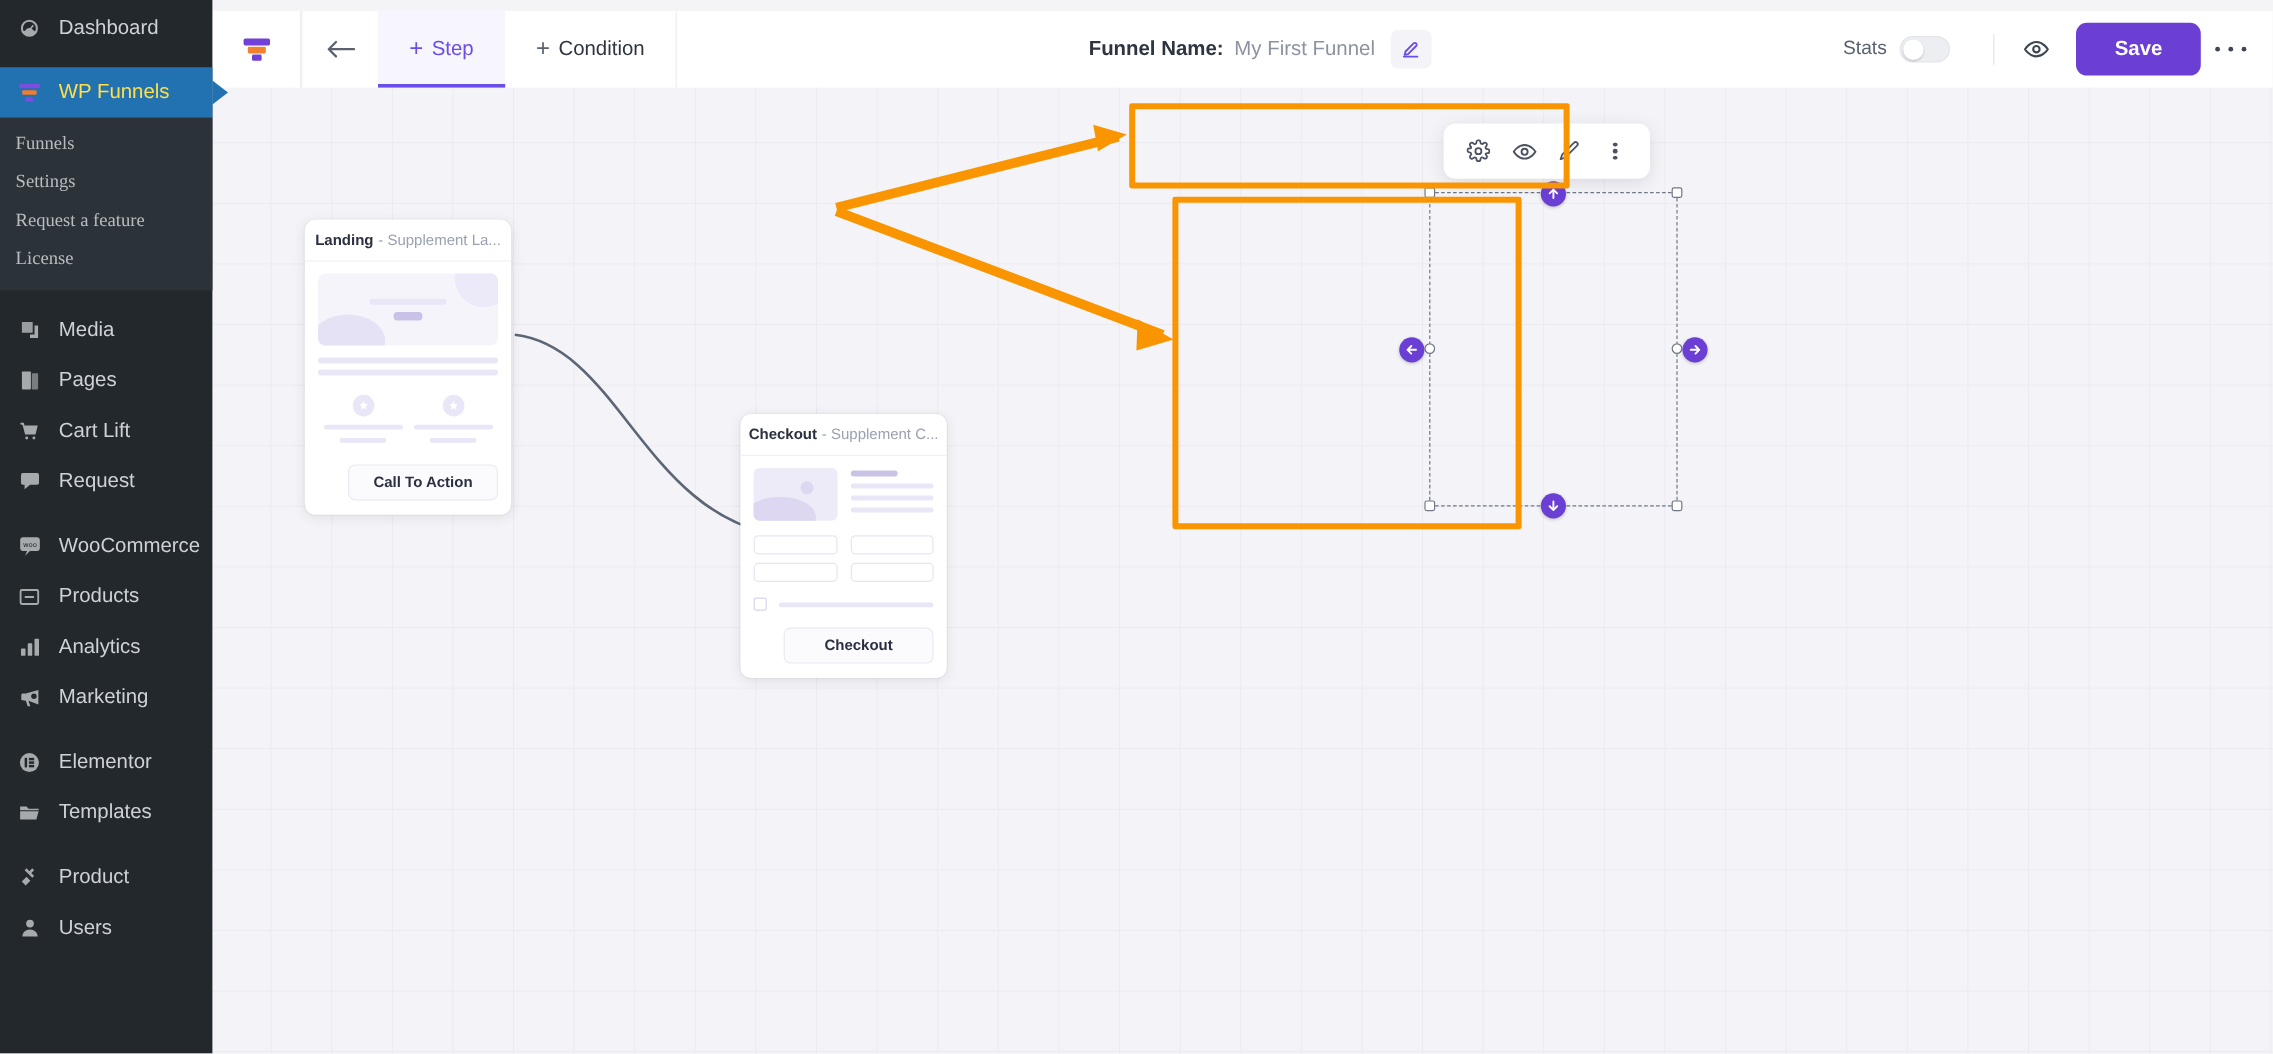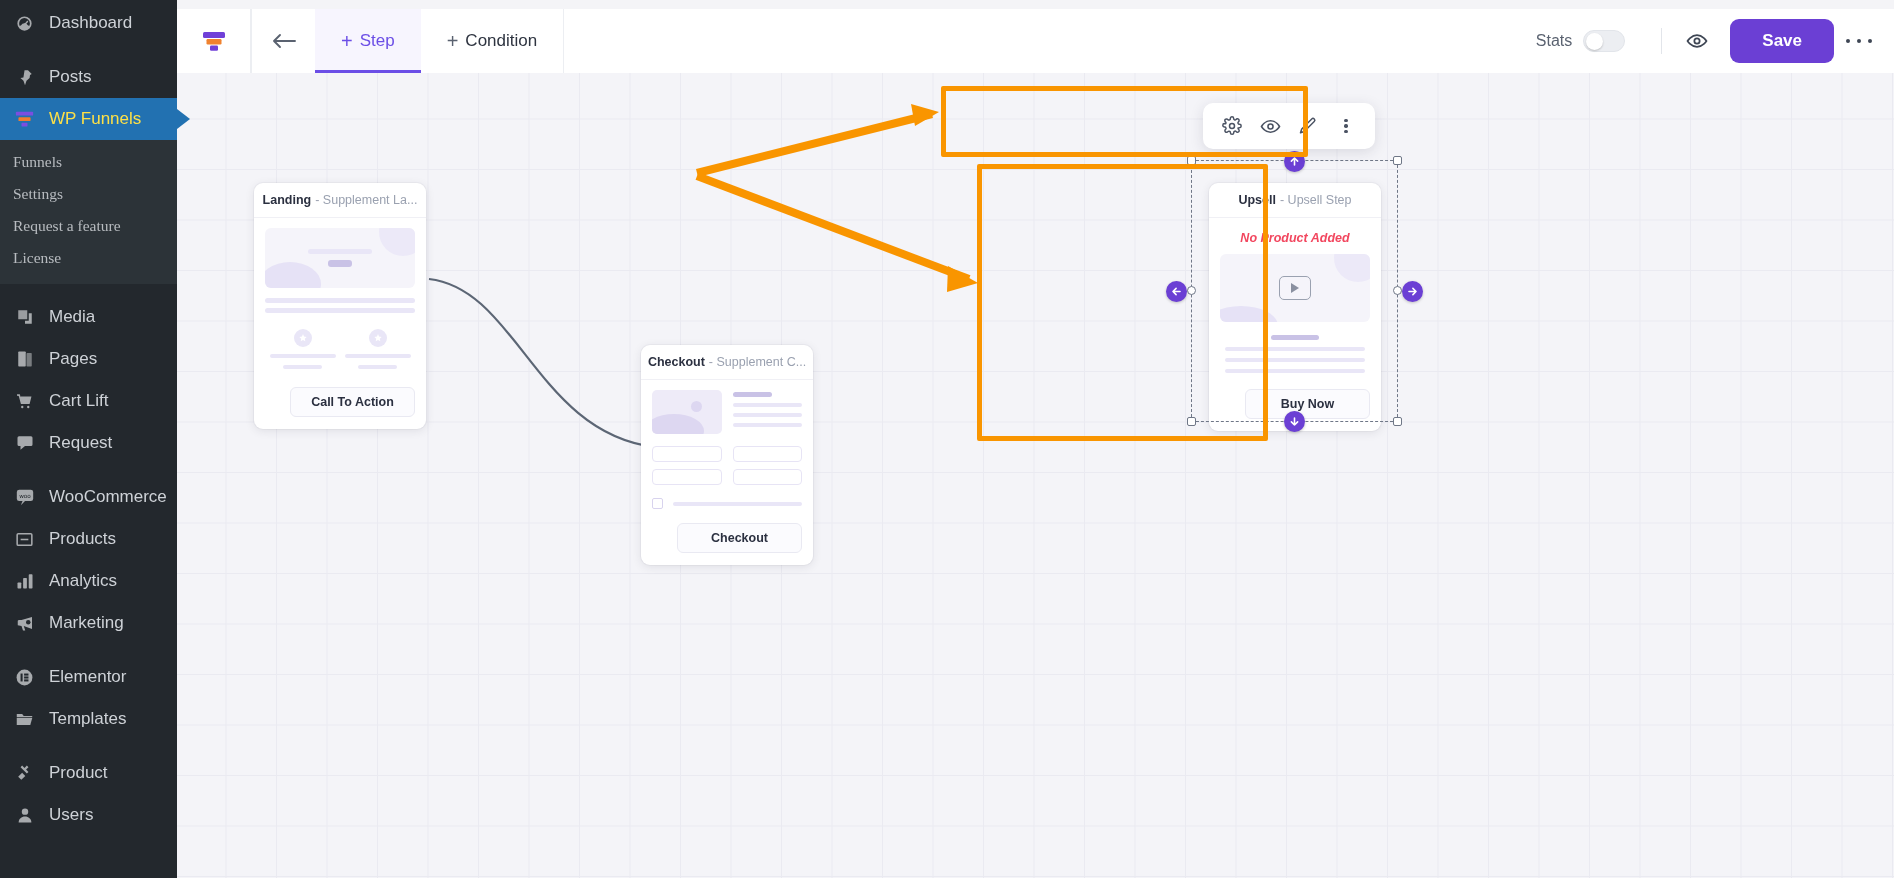--- a/index.html
+++ b/index.html
@@ -238,28 +238,20 @@
       <span class="sb-ico">
         <svg width="19" height="19" viewBox="0 0 24 24" fill="currentColor">
             <path d="M12 3a9 9 0 1 0 0 18 9 9 0 0 0 0-18zm0 2.2a6.8 6.8 0 0 1 6.8 6.8c0 1.2-.3 2.3-.9 3.3l-1.6-1a4.9 4.9 0 0 0-8.6 0l-1.6 1A6.8 6.8 0 0 1 12 5.2zm3.6 3.1-3 3.4a1.3 1.3 0 1 0 1.1 1.1l3.1-3z"></path>
           </svg>
       </span>
       <span>Dashboard</span>
     </div>
 
     <div class="sb-gap"></div>
 
-    <div class="sb-item">
-      <span class="sb-ico">
-        <svg width="18" height="18" viewBox="0 0 24 24" fill="currentColor">
-            <path d="M16 3l5 5-2.3 1.4-.6 4L14 17l-2 6-2-6-4.1-3.6 4-.6L11.4 3z"></path>
-          </svg>
-      </span>
-      <span>Posts</span>
-    </div>
 
     <div class="sb-item active">
       <span class="sb-ico">
         <svg width="21" height="19" viewBox="0 0 24 22">
           <rect x="2" y="2" width="20" height="4.4" rx="1" fill="#7b4ee0"></rect>
           <rect x="5" y="8.4" width="14" height="4.4" rx="1" fill="#f07c2e"></rect>
           <rect x="8.5" y="14.8" width="7" height="4.4" rx="1" fill="#7b4ee0"></rect>
         </svg>
       </span>
       <span>WP Funnels</span>
@@ -421,20 +413,30 @@
         <span>Step</span>
       </div>
       <div class="tb-tab cond">
         <span class="plus">+</span>
         <span>Condition</span>
       </div>
       <div class="tb-divider"></div>
 
       <div class="tb-spacer"></div>
 
+      <div class="tb-name">
+        <span class="lbl">Funnel Name:</span>
+        <span class="val">My First Funnel</span>
+        <div class="tb-editbtn">
+          <svg width="17" height="17" viewBox="0 0 24 24" fill="none" stroke="currentColor" stroke-width="2.2" stroke-linecap="round" stroke-linejoin="round">
+              <path d="M4 20h16"></path>
+              <path d="M15.5 4.5a2.1 2.1 0 0 1 3 3L9 17l-4 1 1-4z"></path>
+            </svg>
+        </div>
+      </div>
 
       <div class="tb-spacer"></div>
 
       <div class="tb-right">
         <div class="tb-stats">
           <span>Stats</span>
           <div class="toggle">
               <span class="knob"></span>
             </div>
         </div>
@@ -498,21 +500,21 @@
                   </svg>
               </div>
               <div class="ph" style="width:100%;height:4px;"></div>
               <div class="ph" style="width:60%;height:4px;"></div>
             </div>
           </div>
           <div class="wire-btn" style="margin-top:18px;">Call To Action</div>
         </div>
       </div>
 
-      <div class="step-card" style="left:464px; top:272px;">
+      <div class="step-card" style="left:440px; top:272px;">
         <div class="step-head">
           <span class="t1">Checkout</span>
           <span class="t2">- Supplement C...</span>
         </div>
         <div class="step-body">
           <div style="display:flex;gap:11px;align-items:flex-start;">
             <div class="ck-photo">
               <span class="dot"></span>
               <span class="hill"></span>
             </div>
@@ -532,43 +534,20 @@
             <div class="ck-field" style="flex:1;"></div>
           </div>
           <div style="display:flex;gap:10px;align-items:center;margin-top:13px;">
             <span class="ck-check"></span>
             <div class="ph" style="flex:1;height:4px;"></div>
           </div>
           <div class="wire-btn" style="margin-top:14px;">Checkout</div>
         </div>
       </div>
 
-      <div class="step-card" style="left:1032px; top:110px;">
-        <div class="step-head">
-          <span class="t1">Upsell</span>
-          <span class="t2">- Upsell Step</span>
-        </div>
-        <div class="step-body">
-          <div class="noproduct">No Product Added</div>
-          <div class="hero" style="height:68px;">
-            <div class="blobL" style="left:-16px;bottom:-24px;width:74px;height:40px;"></div>
-            <div class="blobR"></div>
-            <div class="play-box">
-                <span class="play-tri"></span>
-              </div>
-          </div>
-          <div style="display:flex;flex-direction:column;align-items:center;gap:7px;margin-top:13px;">
-            <div class="ph" style="width:32%;height:5px;background:#c9c2e6;"></div>
-            <div class="ph" style="width:93%;height:4px;"></div>
-            <div class="ph" style="width:93%;height:4px;"></div>
-            <div class="ph" style="width:93%;height:4px;"></div>
-          </div>
-          <div class="wire-btn" style="margin-top:16px;">Buy Now</div>
-        </div>
-      </div>
 
       <div class="sel-box" style="left:1014px; top:87px; width:207px; height:262px;">
         <span class="sq-handle" style="left:-5px;  top:-5px;"></span>
         <span class="sq-handle" style="right:-5px; top:-5px;"></span>
         <span class="sq-handle" style="left:-5px;  bottom:-5px;"></span>
         <span class="sq-handle" style="right:-5px; bottom:-5px;"></span>
         <span class="circ-handle" style="left:-5px;  top:50%; margin-top:-5px;"></span>
         <span class="circ-handle" style="right:-5px; top:50%; margin-top:-5px;"></span>
 
         <span class="nub" style="left:50%; margin-left:-10.5px; top:-10.5px;">

